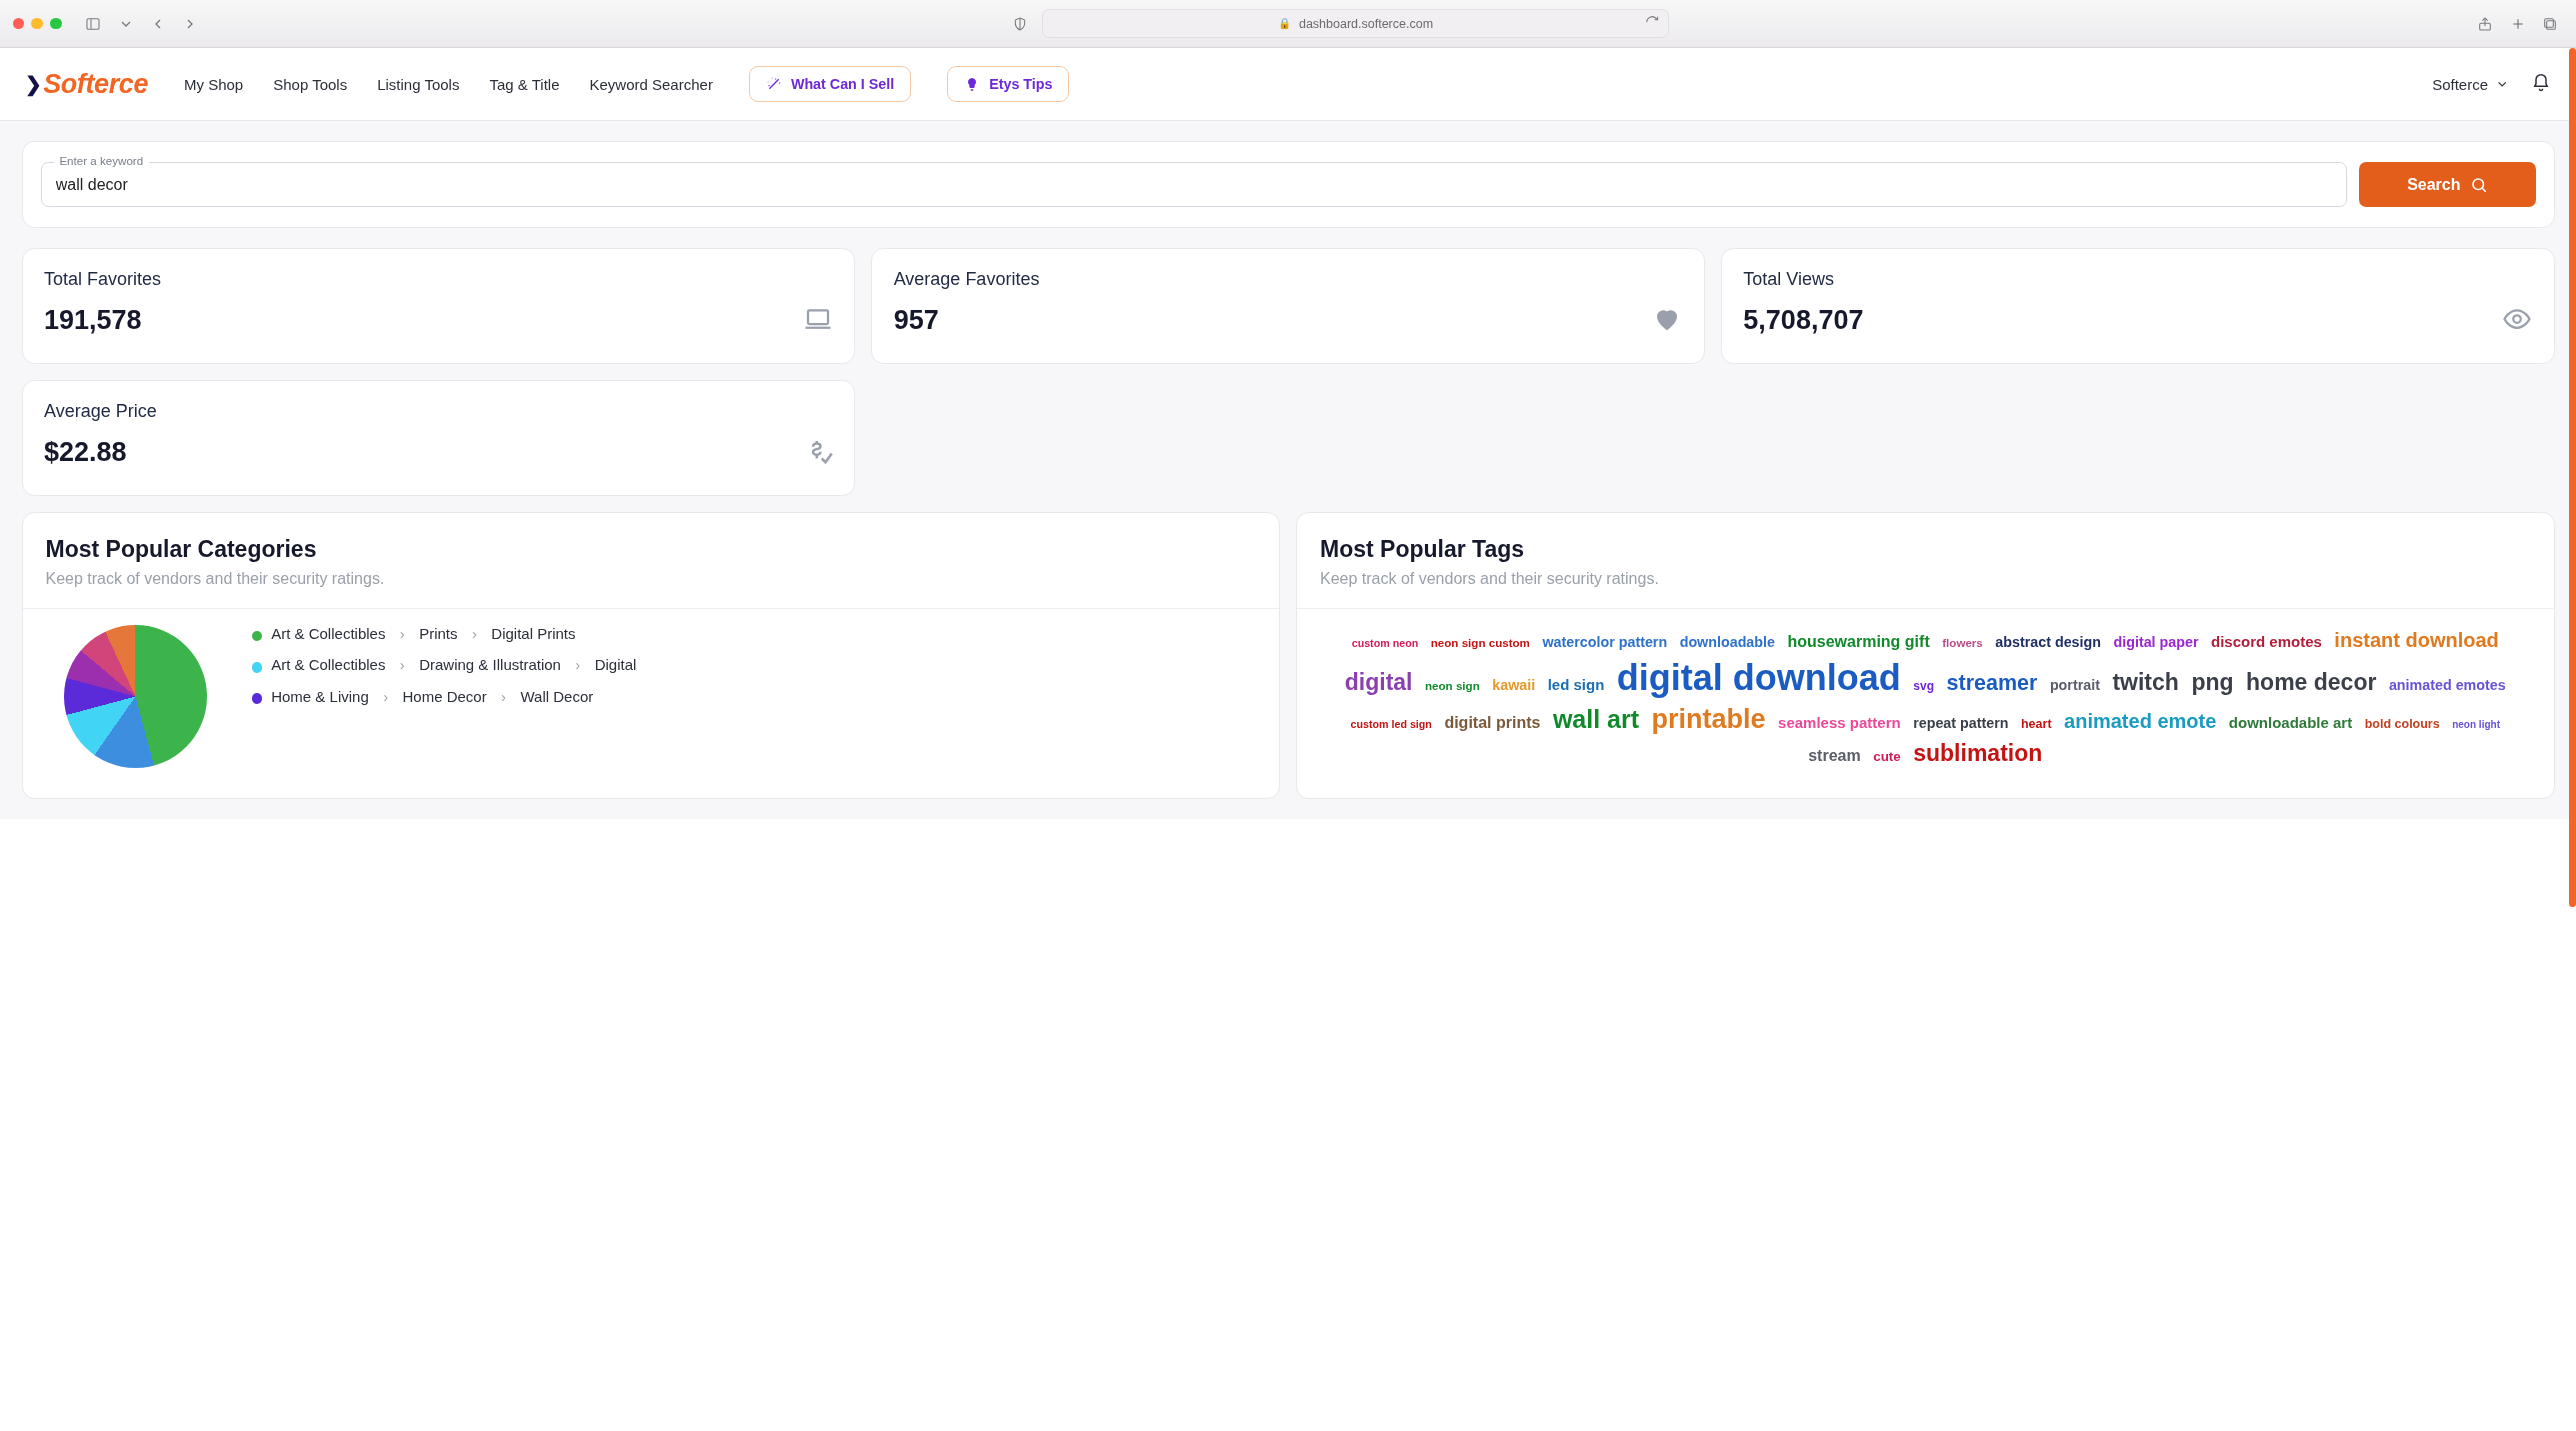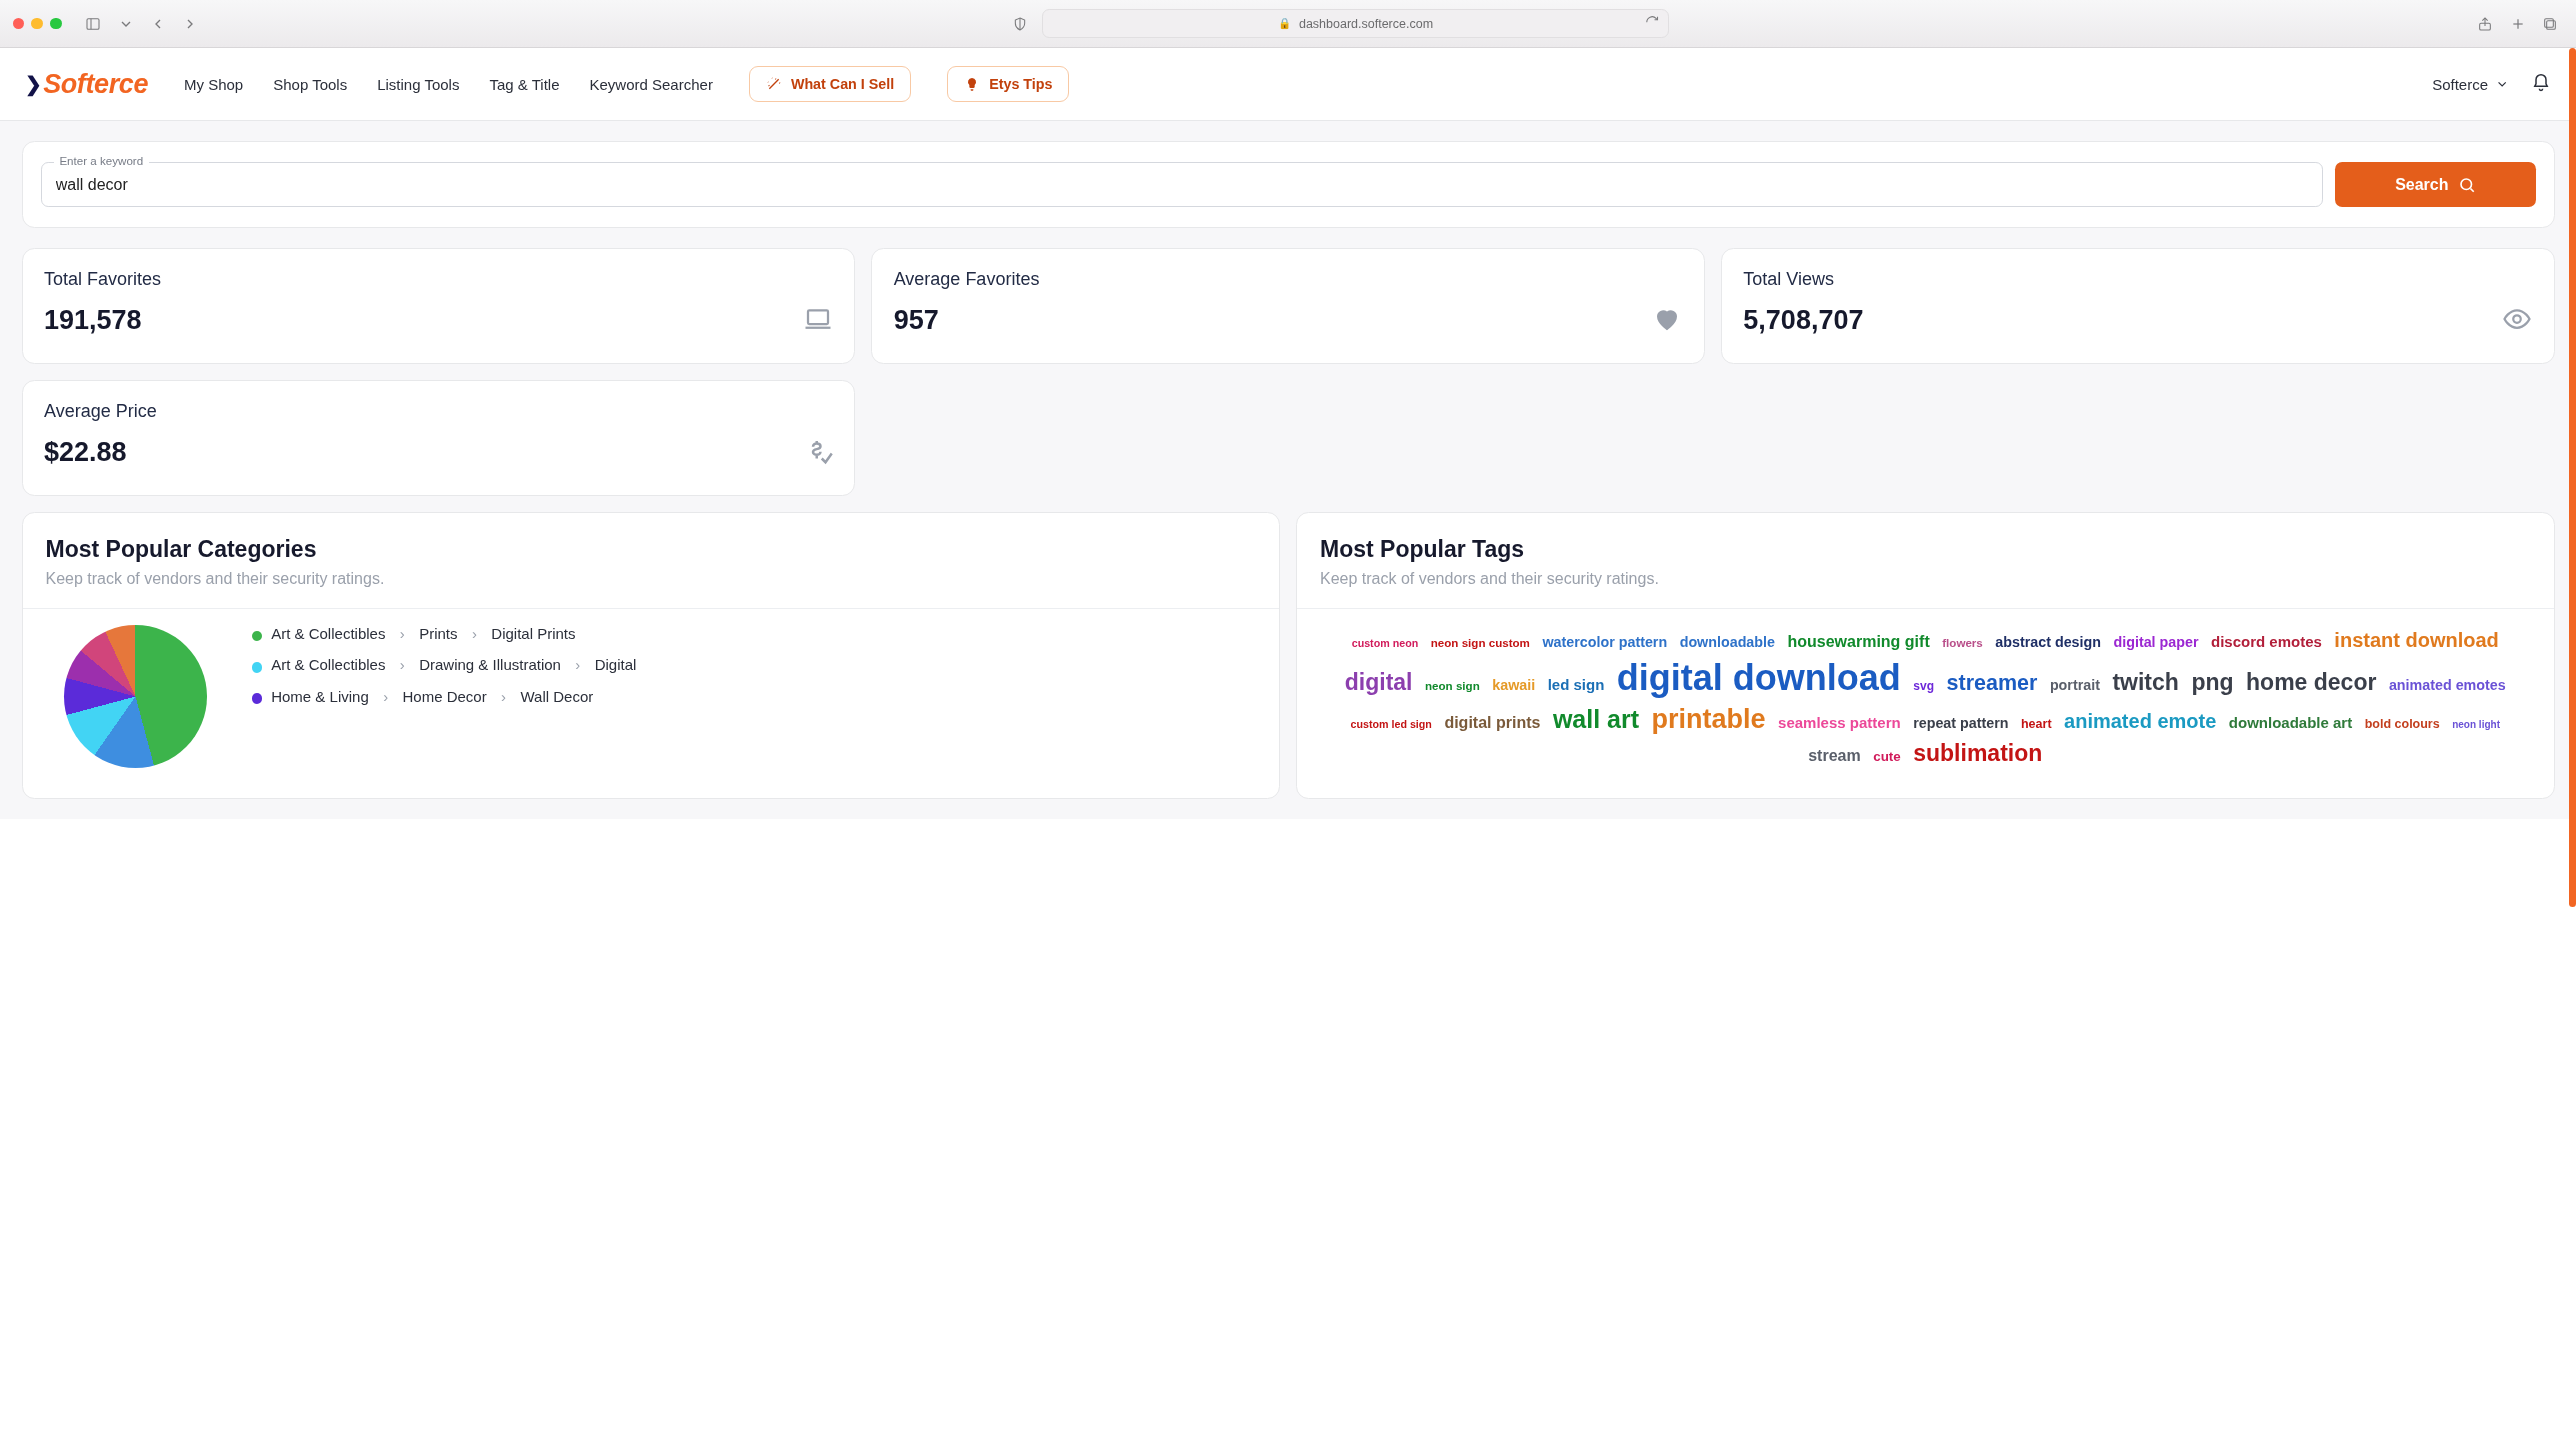--- a/index.html
+++ b/index.html
@@ -49,21 +49,21 @@
   .logo {
     font-size: 27px; font-weight: 700; color:#f26522;
     font-style: italic; letter-spacing:-0.4px;
     display:flex; align-items:center; gap:3.6px;
   }
   .logo .logo-arrow { color:#121248; font-style:normal; font-size:20px; margin-right:-1.8px;}
   .nav { display:flex; gap:30px; }
   .nav-item { color:#2b2f3a; font-size:15px; font-weight:500; cursor:pointer; }
   .pill-btn {
     display:flex; align-items:flex-start; gap:9px; padding:9px 16px;
-    border:0.9px solid #f8c9a4; border-radius:9px; color:#c2410c; font-weight:600; font-size:14.3px;
+    border:0.9px solid #f8c9a4; border-radius:9px; color:#6d28d9; font-weight:600; font-size:14.3px;
     cursor:pointer; background:#fff;
   }
   .pill-btn svg { width:16px; height:16px; }
   .appbar-right { margin-left:auto; display:flex; align-items:center; gap:21.5px; }
   .user-btn { display:flex; align-items:center; gap:7.2px; color:#2b2f3a; font-size:15px; font-weight:500; cursor:pointer; }
   .bell { color:#2b2f3a; }
 
   .content { padding: 20px 21.5px; background:#f7f7f9; }
   .search-card {
     background:#fff; border:0.9px solid #e7e8ea; border-radius:12.5px; padding:20px 18px;
@@ -75,21 +75,21 @@
   }
   .search-field .floating-label {
     position:absolute; top:-9px; left:12.5px; background:#fff; padding:0 5.4px;
     font-size:11.6px; color:#777c87;
   }
   .search-field input {
     border:none; outline:none; font-size:16px; width:100%; color:#222;
   }
   .search-btn {
     background:#e45e1b; color:#fff; border:none; border-radius:7.2px;
-    height:45px; padding:0 60px; font-size:16px; font-weight:600;
+    height:45px; padding:0 48px; font-size:16px; font-weight:600;
     display:flex; align-items:center; gap:9px; cursor:pointer;
   }
   .search-btn svg { width:18px; height:18px; }
 
   .stats-grid {
     display:grid; grid-template-columns: repeat(3, 1fr); gap:16px; margin-top:20px;
   }
   .stat-card {
     background:#fff; border:0.9px solid #e7e8ea; border-radius:12.5px; padding:20px 21.5px;
     display:flex; flex-direction:column; gap:14.3px; min-height:116px; position:relative;

